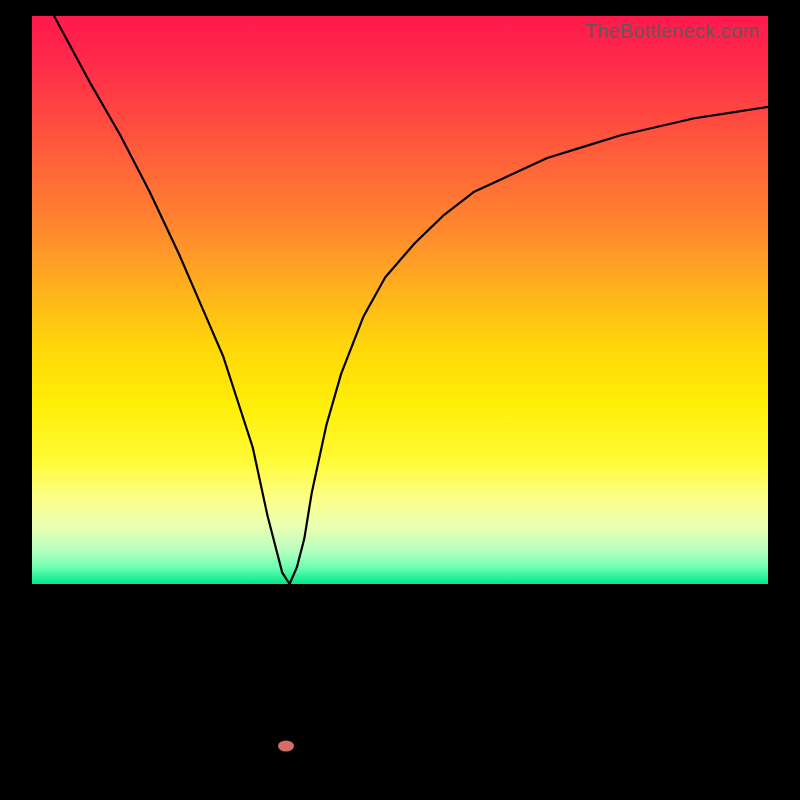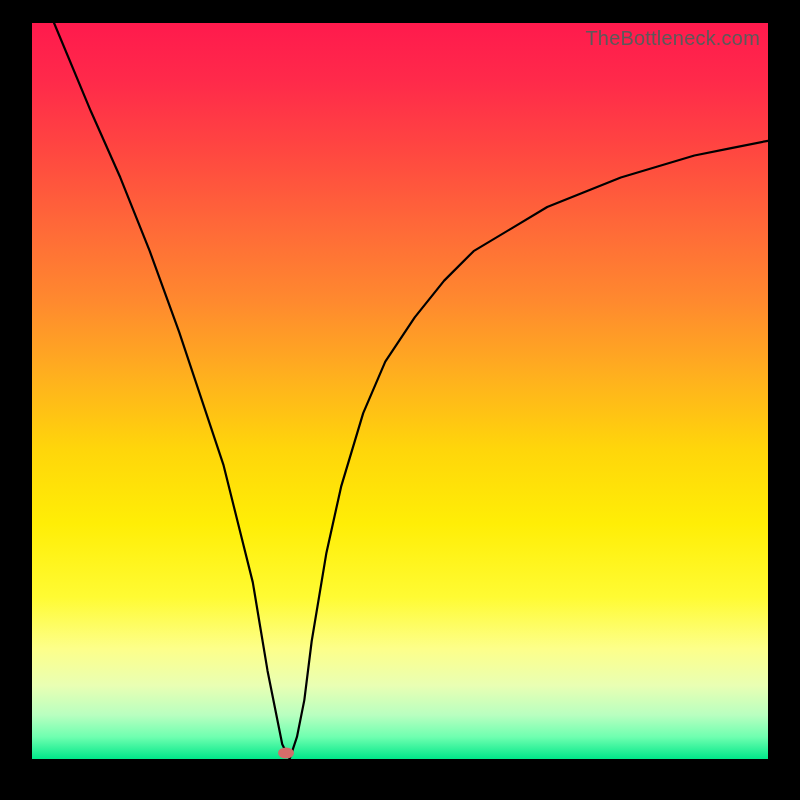--- a/index.html
+++ b/index.html
@@ -6,23 +6,23 @@
   html, body { width: 800px; height: 800px; overflow: hidden; background: #000; }
   .frame {
     width: 800px;
     height: 800px;
     background: #000;
     position: relative;
   }
   .plot-area {
     position: absolute;
     left: 32px;
-    top: 23px;
+    top: 16px;
     width: 736px;
-    height: 736px;
+    height: 568px;
     background: linear-gradient(to bottom,
       #ff1a4d 0%,
       #ff2a4a 8%,
       #ff4940 18%,
       #ff6a38 28%,
       #ff8a2e 38%,
       #ffb01e 48%,
       #ffd60a 58%,
       #ffee06 68%,
       #fffb33 78%,

